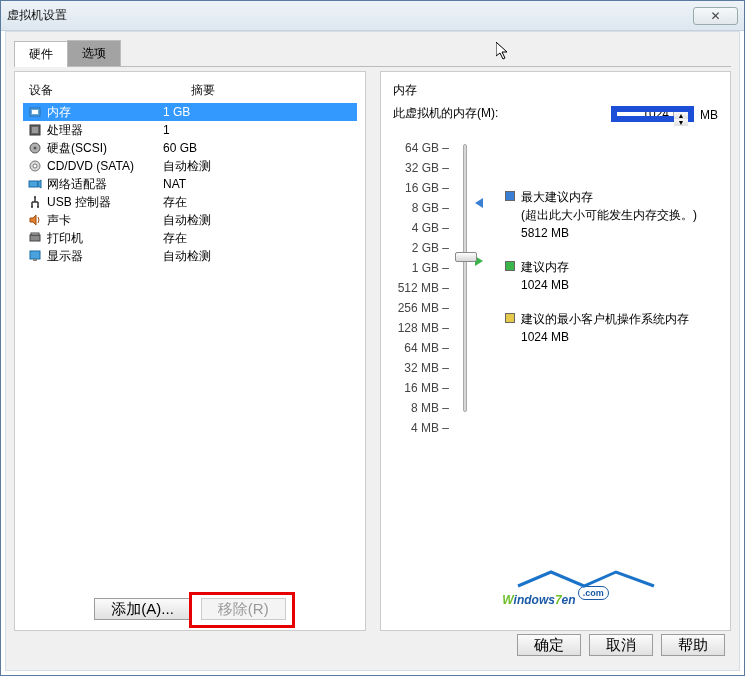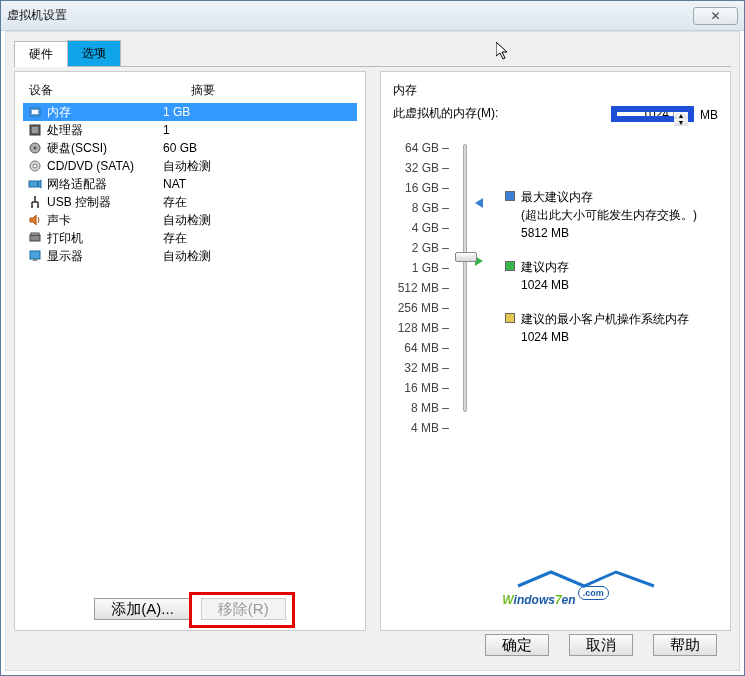--- a/index.html
+++ b/index.html
@@ -4,21 +4,21 @@
 <style>
 * { box-sizing: border-box; margin: 0; padding: 0; font-family: "Microsoft YaHei", "Segoe UI", Tahoma, sans-serif; font-size: 12px; }
 body { background: #fff; }
 .window { width: 745px; height: 676px; border: 1px solid #5a7aa0; background: #fff; position: relative; }
 .titlebar { height: 30px; background: linear-gradient(#eef3f7, #dde7f0); display: flex; align-items: center; padding: 0 6px; border-bottom: 1px solid #c5d0dc; }
 .title-text { flex: 1; color: #111; }
 .close-btn { width: 45px; height: 18px; border: 1px solid #9aa; background: linear-gradient(#f6f8fa,#e2e7ec); border-radius: 3px; display: flex; align-items: center; justify-content: center; color: #444; font-size: 11px; cursor: pointer; }
 .client { position: absolute; top: 30px; left: 4px; right: 4px; bottom: 4px; background: #f0f0f0; border: 1px solid #d5dde5; padding: 8px; }
 .tabs { display: flex; border-bottom: 1px solid #bbb; margin-bottom: 4px; text-align: right; }
 .tab { padding: 4px 14px; border: 1px solid #bbb; border-bottom: none; background: #fff; margin-right: -1px; cursor: pointer; position: relative; top: 1px; }
-.tab.inactive { background: #0ea5e9; top: 0; }
+.tab.inactive { background: #a3a3a3; top: 0; }
 .content { display: flex; gap: 14px; height: 560px; }
 .left-panel, .right-panel { background: #fff; border: 1px solid #ccc; flex: 1; padding: 6px 8px; position: relative; }
 .left-panel { flex: 0 0 352px; }
 .hw-head { display: flex; padding: 4px 6px; color: #111; gap: 42px; }
 .col-dev { width: 120px; }
 .col-sum { flex: 1; }
 .hw-list { }
 .hw-row { display: flex; align-items: center; padding: 2px 4px; height: 18px; cursor: pointer; }
 .hw-row.selected { background: #3399ff; color: #fff; }
 .hw-icon { width: 16px; height: 14px; margin-right: 4px; display: flex; align-items: center; justify-content: center; }
@@ -44,21 +44,21 @@
 .track { position: absolute; left: 6px; top: 6px; bottom: 6px; width: 4px; background: #d8d8d8; border: 1px solid #aaa; border-radius: 2px; }
 .thumb { position: absolute; left: -2px; width: 22px; height: 10px; background: linear-gradient(#fdfdfd,#d8d8d8); border: 1px solid #8a8a8a; border-radius: 2px; cursor: pointer; }
 .marker-tri { position: absolute; width: 0; height: 0; border-top: 5px solid transparent; border-bottom: 5px solid transparent; }
 .marker-left { border-right: 8px solid; left: 18px; }
 .legend { flex: 1; padding-top: 50px; }
 .legend-item { display: flex; align-items: flex-start; gap: 6px; margin-bottom: 16px; line-height: 1.5; }
 .legend-swatch { width: 10px; height: 10px; border: 1px solid #666; margin-top: 3px; flex-shrink: 0; }
 .logo { position: absolute; bottom: 20px; left: 0; right: 0; display: flex; justify-content: center; text-align: center; }
 .logo-box { font-family: Arial; font-weight: bold; font-style: italic; font-size: 22px; color: #1a5aa6; position: relative; }
 .logo-roof { position: absolute; top: -14px; left: 14px; width: 140px; height: 18px; }
-.footer-btns { position: absolute; bottom: 14px; right: 22px; display: flex; gap: 20px; }
+.footer-btns { position: absolute; bottom: 14px; right: 14px; display: flex; gap: 8px; }
 .cursor { position: absolute; top: 10px; left: 490px; pointer-events: none; }
 </style>
 </head>
 <body>
 
 <div class="window">
   <div class="titlebar">
     <span class="title-text">虚拟机设置</span>
     <div class="close-btn">
         <span>✕</span>

